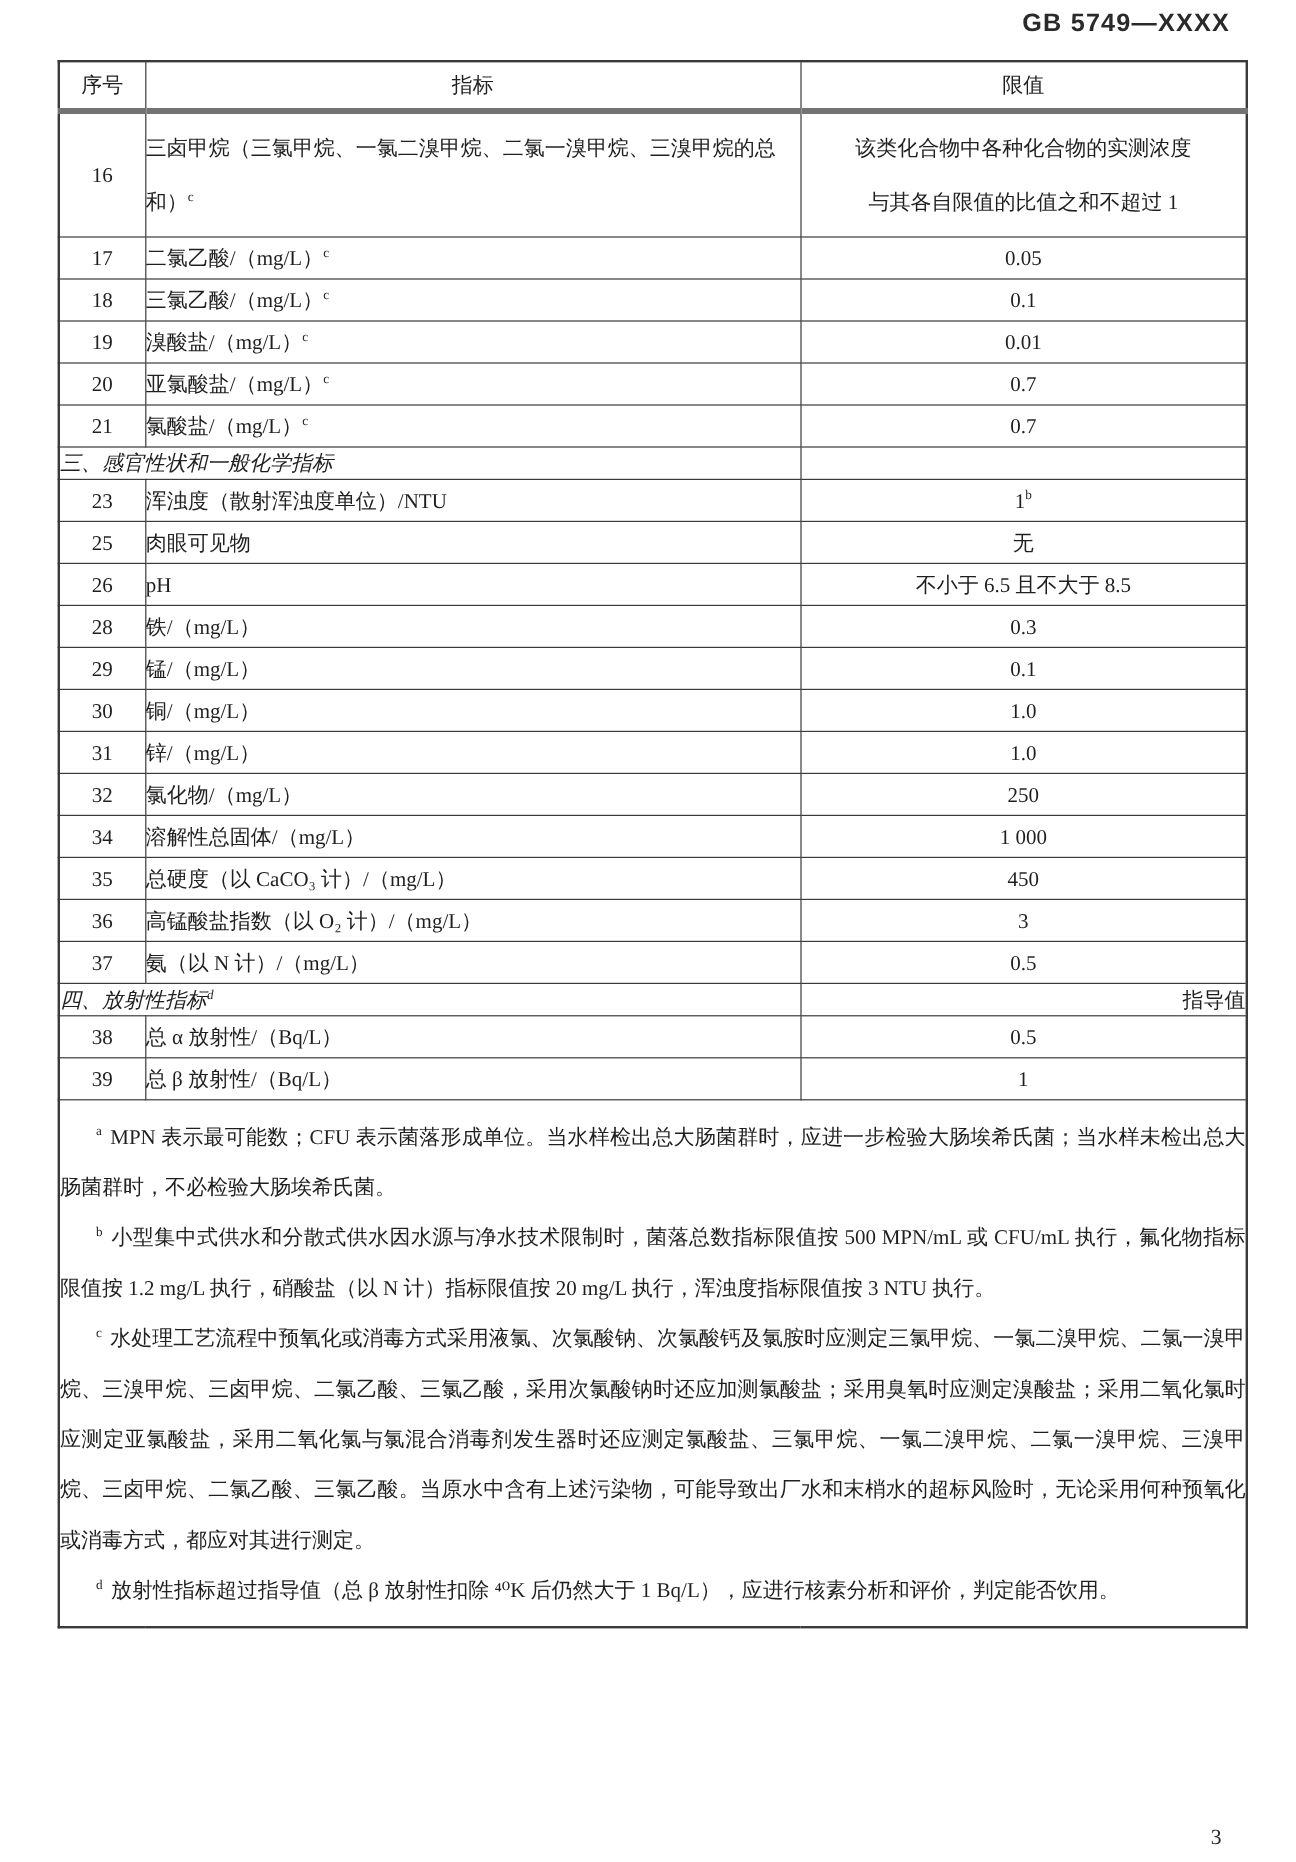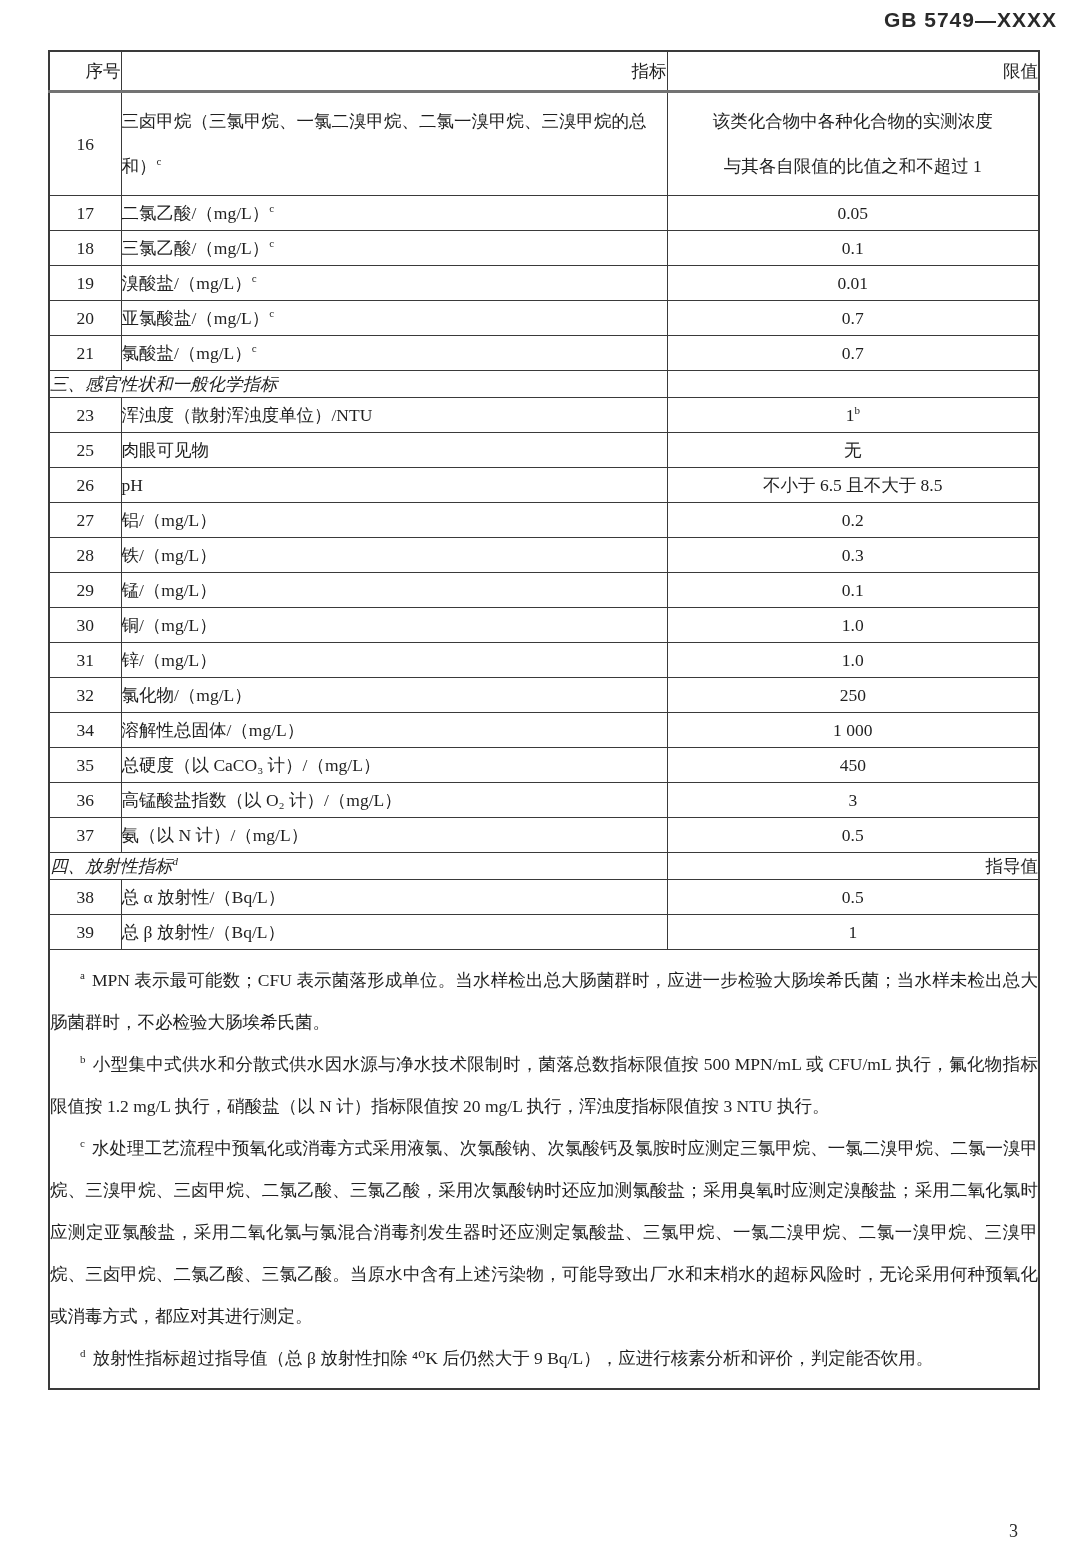--- a/index.html
+++ b/index.html
@@ -5,21 +5,21 @@
   html, body { margin: 0; padding: 0; }
   body {
     width: 1080px; height: 1552px;
     background: #ffffff;
     position: relative;
     font-family: "Liberation Serif", "DejaVu Serif", serif;
     color: #1f1f1f;
   }
   .doc-code {
     position: absolute;
-    top: 8px; right: 23px;
+    top: 8px; right: 55px;
     font-family: "Liberation Sans", "DejaVu Sans", sans-serif;
     font-weight: 600;
     font-size: 21px;
     letter-spacing: 1px;
     color: #2a2a2a;
   }
   .table-wrap {
     position: absolute;
     left: 48px; top: 50px;
     width: 990px;
@@ -32,22 +32,22 @@
   }
   table.std-table th, table.std-table td {
     border: 1px solid #3a3a3a;
     font-size: 17.5px;
     font-weight: 400;
     padding: 0;
     vertical-align: middle;
   }
   table.std-table thead th {
     height: 38px;
-    text-align: right;
-    border-bottom: 3px solid #737373;
+    text-align: center;
+    border-bottom: 5px solid #737373;
   }
   tr.std { height: 35px; }
   tr.tall td { height: 102px; }
   td.cell-no { text-align: center; }
   td.cell-ind { text-align: left; padding: 2px 10px 2px 14px; }
   td.cell-lim { text-align: center; padding: 2px 8px; }
   tr.tall td.cell-ind { line-height: 2.55; }
   tr.tall td.cell-lim { line-height: 2.55; white-space: pre-line; }
   tr.section-row { height: 27px; }
   td.section-label { border-right: hidden; text-align: left; padding: 1px 6px 1px 12px; font-style: italic; }
@@ -138,25 +138,20 @@
           <td class="cell-no">25</td>
           <td class="cell-ind"><span>肉眼可见物</span></td>
           <td class="cell-lim"><span>无</span></td>
         </tr>
         <tr class="std">
           <td class="cell-no">26</td>
           <td class="cell-ind"><span>pH</span></td>
           <td class="cell-lim"><span>不小于 6.5 且不大于 8.5</span></td>
         </tr>
         <tr class="std">
-          <td class="cell-no">27</td>
-          <td class="cell-ind"><span>铝/（mg/L）</span></td>
-          <td class="cell-lim"><span>0.2</span></td>
-        </tr>
-        <tr class="std">
           <td class="cell-no">28</td>
           <td class="cell-ind"><span>铁/（mg/L）</span></td>
           <td class="cell-lim"><span>0.3</span></td>
         </tr>
         <tr class="std">
           <td class="cell-no">29</td>
           <td class="cell-ind"><span>锰/（mg/L）</span></td>
           <td class="cell-lim"><span>0.1</span></td>
         </tr>
         <tr class="std">
@@ -208,20 +203,20 @@
           <td class="cell-ind"><span>总 β 放射性/（Bq/L）</span></td>
           <td class="cell-lim"><span>1</span></td>
         </tr>
       </tbody>
     <tfoot>
       <tr>
         <td class="footnote-cell" colspan="3" id="footnote-cell">
             <p class="fn"><sup>a</sup><span>MPN 表示最可能数；CFU 表示菌落形成单位。当水样检出总大肠菌群时，应进一步检验大肠埃希氏菌；当水样未检出总大肠菌群时，不必检验大肠埃希氏菌。</span></p>
             <p class="fn"><sup>b</sup><span>小型集中式供水和分散式供水因水源与净水技术限制时，菌落总数指标限值按 500 MPN/mL 或 CFU/mL 执行，氟化物指标限值按 1.2 mg/L 执行，硝酸盐（以 N 计）指标限值按 20 mg/L 执行，浑浊度指标限值按 3 NTU 执行。</span></p>
             <p class="fn"><sup>c</sup><span>水处理工艺流程中预氧化或消毒方式采用液氯、次氯酸钠、次氯酸钙及氯胺时应测定三氯甲烷、一氯二溴甲烷、二氯一溴甲烷、三溴甲烷、三卤甲烷、二氯乙酸、三氯乙酸，采用次氯酸钠时还应加测氯酸盐；采用臭氧时应测定溴酸盐；采用二氧化氯时应测定亚氯酸盐，采用二氧化氯与氯混合消毒剂发生器时还应测定氯酸盐、三氯甲烷、一氯二溴甲烷、二氯一溴甲烷、三溴甲烷、三卤甲烷、二氯乙酸、三氯乙酸。当原水中含有上述污染物，可能导致出厂水和末梢水的超标风险时，无论采用何种预氧化或消毒方式，都应对其进行测定。</span></p>
-            <p class="fn"><sup>d</sup><span>放射性指标超过指导值（总 β 放射性扣除 ⁴⁰K 后仍然大于 9 Bq/L），应进行核素分析和评价，判定能否饮用。</span></p>
+            <p class="fn"><sup>d</sup><span>放射性指标超过指导值（总 β 放射性扣除 ⁴⁰K 后仍然大于 1 Bq/L），应进行核素分析和评价，判定能否饮用。</span></p>
           </td>
       </tr>
     </tfoot>
   </table>
 </div>
 
 <div class="page-number">3</div>
 
 </body></html>

